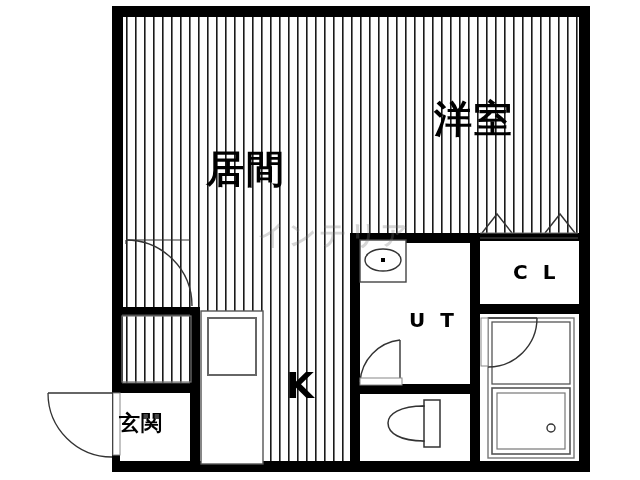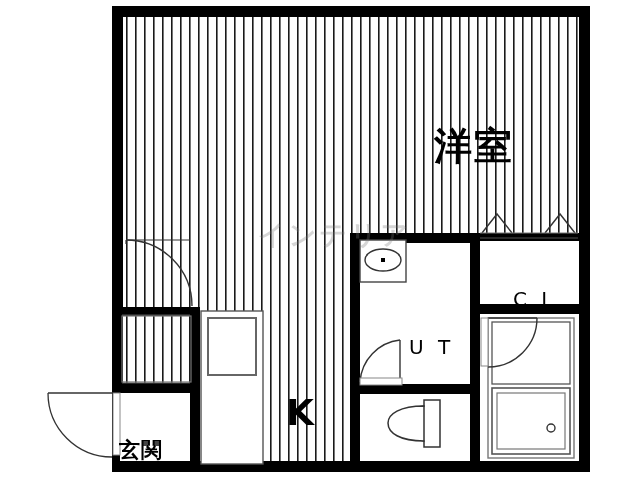--- a/index.html
+++ b/index.html
@@ -27,38 +27,37 @@
     height: 480px;
     display: block;
   }
   .room-label {
     position: absolute;
     color: #000000;
     font-weight: 700;
     line-height: 1;
     white-space: nowrap;
     user-select: none;
-    margin-top: 27px;
   }
   .label-jp-large {
     font-size: 38px;
     letter-spacing: 2px;
   }
   .label-jp-small {
     font-size: 21px;
     letter-spacing: 1px;
   }
   .label-latin-k {
     font-size: 36px;
     font-weight: 700;
     letter-spacing: 0px;
   }
   .label-latin-small {
     font-size: 20px;
-    font-weight: 400;
+    font-weight: 700;
     letter-spacing: 4px;
   }
   .watermark {
     position: absolute;
     color: rgba(120,120,120,0.30);
     font-size: 27px;
     letter-spacing: 3px;
     font-weight: 600;
     white-space: nowrap;
     user-select: none;
@@ -211,20 +210,21 @@
       <path d="M 545 233 L 560 214 L 575 233"></path>
       <line x1="480" y1="233" x2="578" y2="233" stroke="#777777" stroke-width="1.1"></line>
     </g>
 
     <g fill="none" stroke="#777777" stroke-width="1.2">
       <rect x="122" y="316" width="69" height="66"></rect>
     </g>
 
   </svg>
 
+  <div class="room-label label-jp-large" style="left:206px; top:150px;">居間</div>
 
   <div class="room-label label-jp-large" style="left:434px; top:100px;">洋室</div>
 
   <div class="room-label label-latin-k" style="left:286px; top:368px;">K</div>
 
   <div class="room-label label-jp-small" style="left:119px; top:413px;">玄関</div>
 
   <div class="room-label label-latin-small" style="left:409px; top:310px;">U T</div>
 
   <div class="room-label label-latin-small" style="left:513px; top:262px;">C L</div>

